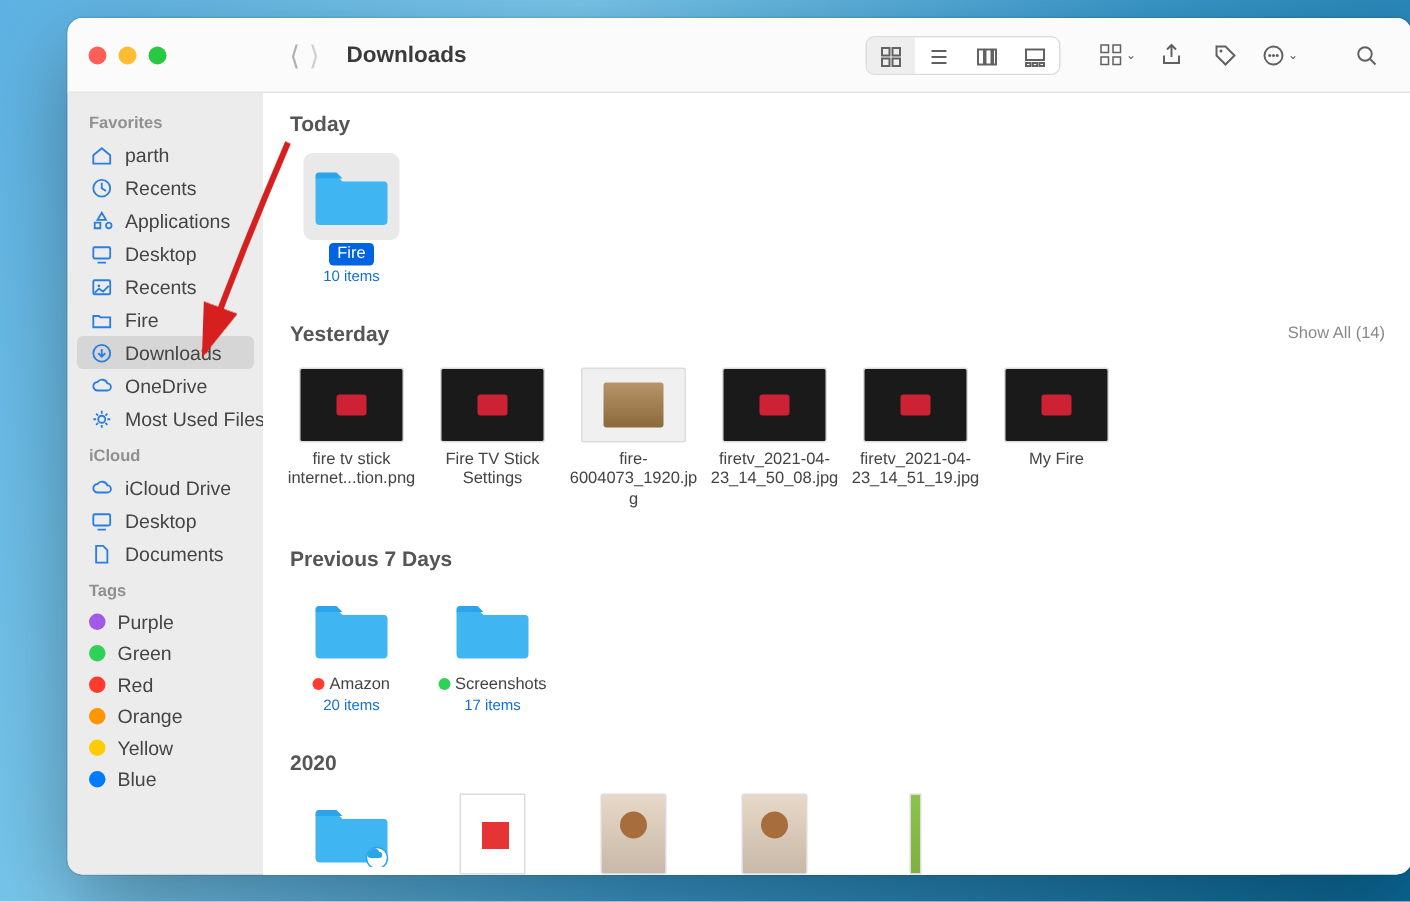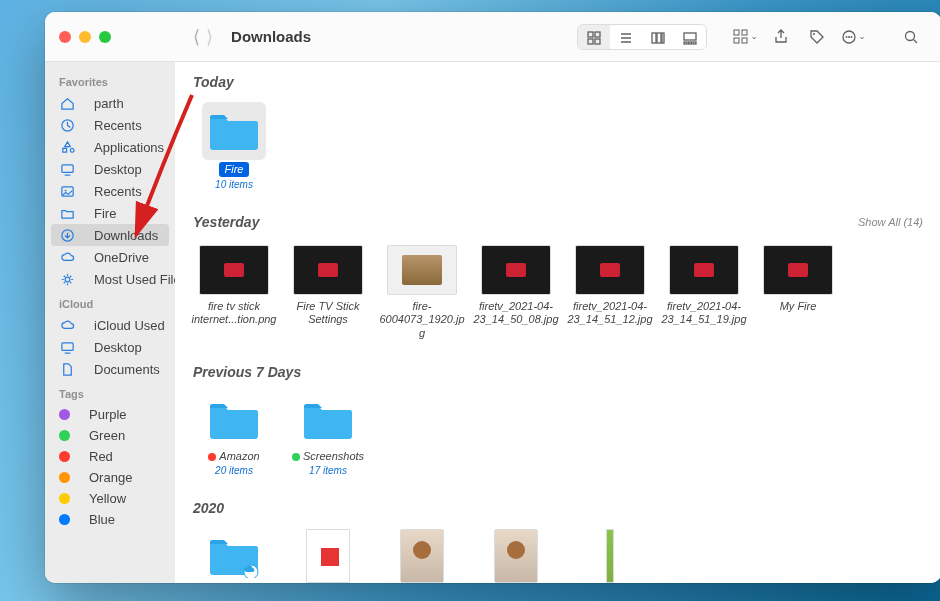--- a/index.html
+++ b/index.html
@@ -63,34 +63,34 @@
 .body { flex: 1; display: flex; overflow: hidden; }
 .sidebar {
   width: 130px;
   background: #ececec;
   padding: 6px 0 10px 0;
   overflow-y: auto;
   font-size: 13px;
 }
 .sb-section { font-size: 11px; color: #909090; padding: 8px 14px 4px 14px; font-weight: 700; }
 .sb-item {
-  display: flex; align-items: center; gap: 19px;
+  display: flex; align-items: center; gap: 8px;
   padding: 3px 10px 3px 14px;
   color: #444;
   cursor: default;
   white-space: nowrap;
   border-radius: 0;
 }
 .sb-item.selected { background: #d6d6d6; border-radius: 4px; margin: 0 6px; padding-left: 8px; }
 .sb-icon { width: 16px; height: 16px; display: flex; align-items: center; justify-content: center; color: #2a7ee0; flex-shrink: 0; }
 .sb-icon svg { width: 15px; height: 15px; }
 .tag-dot { width: 11px; height: 11px; border-radius: 50%; }
 .purple{background:#a259e6;} .green{background:#30d158;} .red2{background:#ff3b30;} .orange{background:#ff9500;} .yellow2{background:#ffcc00;} .blue{background:#007aff;}
 .main {
-  flex: 1; background: #fff; overflow-y: auto; overflow-x: hidden;  font-style: italic;
+  flex: 1; background: #fff; overflow-y: auto; overflow-x: hidden; 
 }
 .section-header {
   display: flex; justify-content: space-between; align-items: center;
   padding: 12px 18px 8px 18px;
   font-weight: 600; font-size: 14px; color: #555;
 }
 .show-all { font-size: 11px; color: #888; font-weight: 400; }
 .items-row {
   display: flex; gap: 0; padding: 4px 8px 12px 12px; overflow-x: hidden;
 }
@@ -294,21 +294,21 @@
           </div>
         </div>
       <div class="sb-section">iCloud</div>
       <div id="sb-icloud">
           <div class="sb-item">
             <span class="sb-icon">
               <svg viewBox="0 0 16 16">
                 <path d="M5 11a3 3 0 010-6 4 4 0 017 1 2.5 2.5 0 010 5z" stroke="#2a7ee0" fill="none" stroke-width="1.3"></path>
               </svg>
             </span>
-            <span>iCloud Used</span>
+            <span>iCloud Drive</span>
           </div>
           <div class="sb-item">
             <span class="sb-icon">
               <svg viewBox="0 0 16 16">
                 <rect x="2" y="3" width="12" height="8" rx="1" stroke="#2a7ee0" fill="none" stroke-width="1.3"></rect>
                 <line x1="5" y1="14" x2="11" y2="14" stroke="#2a7ee0" stroke-width="1.3"></line>
               </svg>
             </span>
             <span>Desktop</span>
           </div>
@@ -397,28 +397,20 @@
             </div>
             <div class="item-name">fire-6004073_1920.jpg</div>
           </div>
           <div class="item">
             <div class="icon-box">
               <div class="thumb">
                 <div style="width:20px;height:14px;background:#c23;border-radius:2px;"></div>
               </div>
             </div>
             <div class="item-name">firetv_2021-04-23_14_50_08.jpg</div>
-          </div>
-          <div class="item">
-            <div class="icon-box">
-              <div class="thumb">
-                <div style="width:20px;height:14px;background:#c23;border-radius:2px;"></div>
-              </div>
-            </div>
-            <div class="item-name">firetv_2021-04-23_14_51_12.jpg</div>
           </div>
           <div class="item">
             <div class="icon-box">
               <div class="thumb">
                 <div style="width:20px;height:14px;background:#c23;border-radius:2px;"></div>
               </div>
             </div>
             <div class="item-name">firetv_2021-04-23_14_51_19.jpg</div>
           </div>
           <div class="item">

